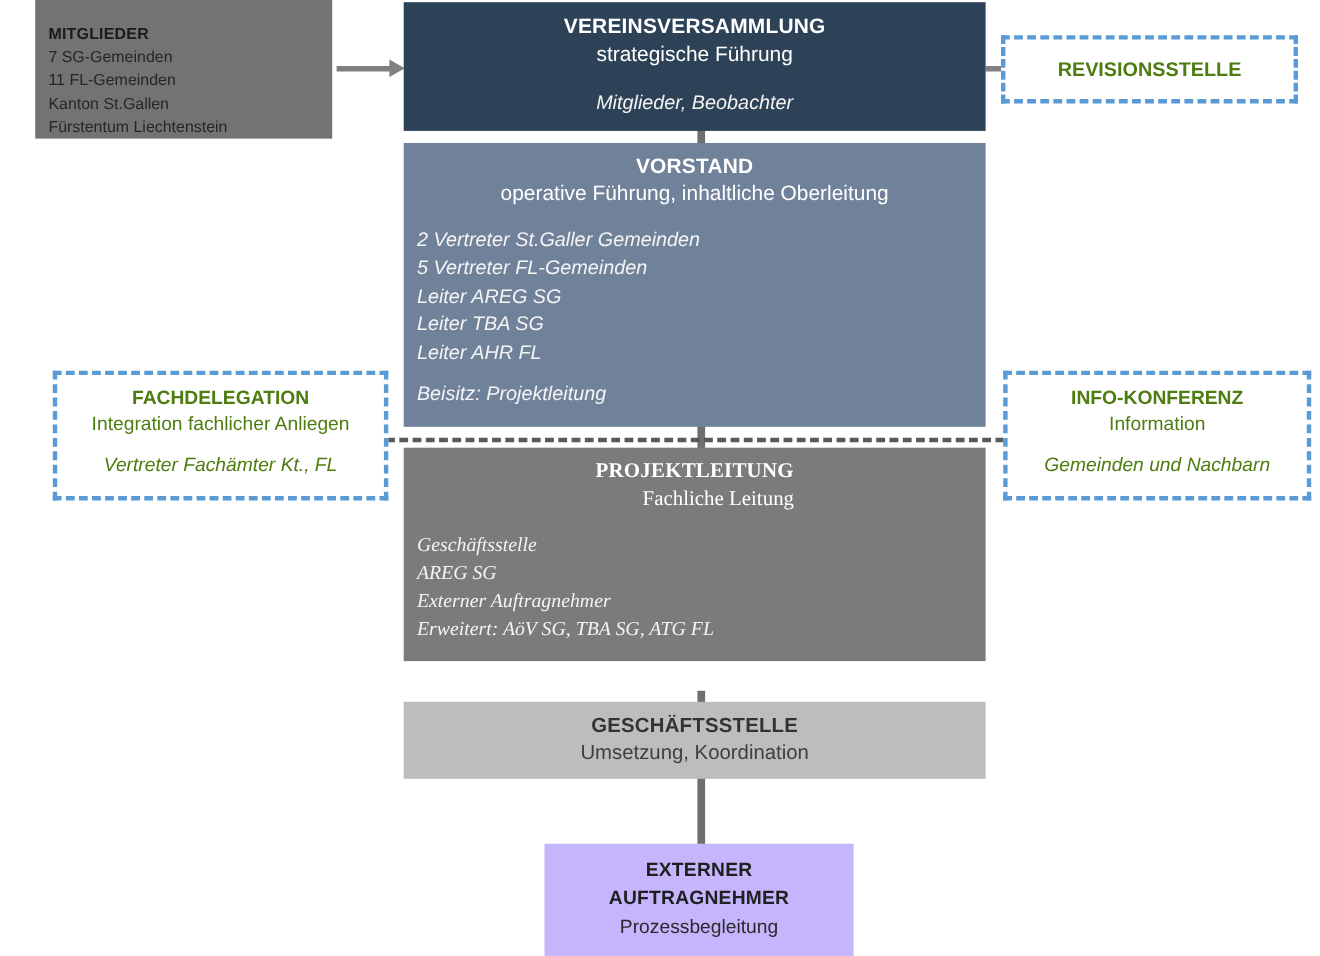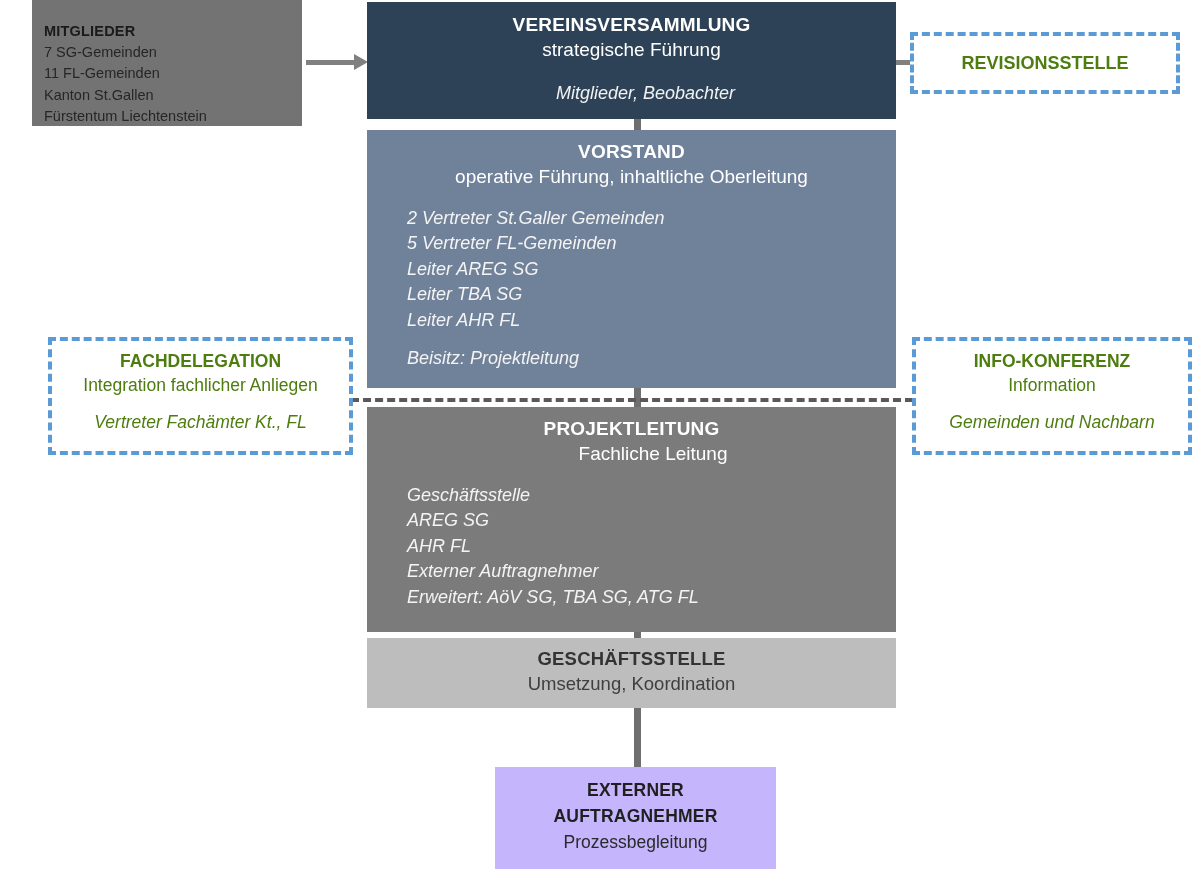--- a/index.html
+++ b/index.html
@@ -26,21 +26,20 @@
     font-weight: bold;
     letter-spacing: .2px;
   }
   .box .sub {
     font-weight: normal;
   }
   .box .members {
     text-align: left;
     font-style: italic;
     line-height: 1.42;
-    margin-left: 28px;
   }
 
   
   #mitglieder {
     left: 32px;  top: 0px;
     width: 270px; height: 126px;
     background: #737373;
     color: #262626;
     text-align: left;
     padding: 21px 0 0 12px;
@@ -87,24 +86,25 @@
     margin-top: 16px;
     padding-left: 12px;
     font-size: 18px;
     color: #f4f4f4;
   }
   #vorstand .members .gap { display: block; height: 13px; }
 
   
   #projektleitung {
     left: 367px; top: 407px;
-    width: 529px; height: 225px;
+    width: 529px; height: 194px;
     background: #7b7b7b;
     color: #ffffff;
     padding-top: 9px;
+    font-family: Liberation Serif, serif;
   }
   #projektleitung .title { font-size: 19px; line-height: 1.32; }
   #projektleitung .sub   { font-size: 19px; line-height: 1.35; padding-left: 43px; }
   #projektleitung .members {
     margin-top: 16px;
     padding-left: 12px;
     font-size: 18px;
     color: #f4f4f4;
   }
 
@@ -254,21 +254,20 @@
       <div>Beisitz: Projektleitung</div>
     </div>
   </div>
 
   <div class="box" id="projektleitung">
     <div class="title">PROJEKTLEITUNG</div>
     <div class="sub">Fachliche Leitung</div>
     <div class="members">
       <div>Geschäftsstelle</div>
       <div>AREG SG</div>
-      <div>AHR FL</div>
       <div>Externer Auftragnehmer</div>
       <div>Erweitert: AöV SG, TBA SG, ATG FL</div>
     </div>
   </div>
 
   <div class="box" id="geschaeftsstelle">
     <div class="title">GESCHÄFTSSTELLE</div>
     <div class="sub">Umsetzung, Koordination</div>
   </div>
 

